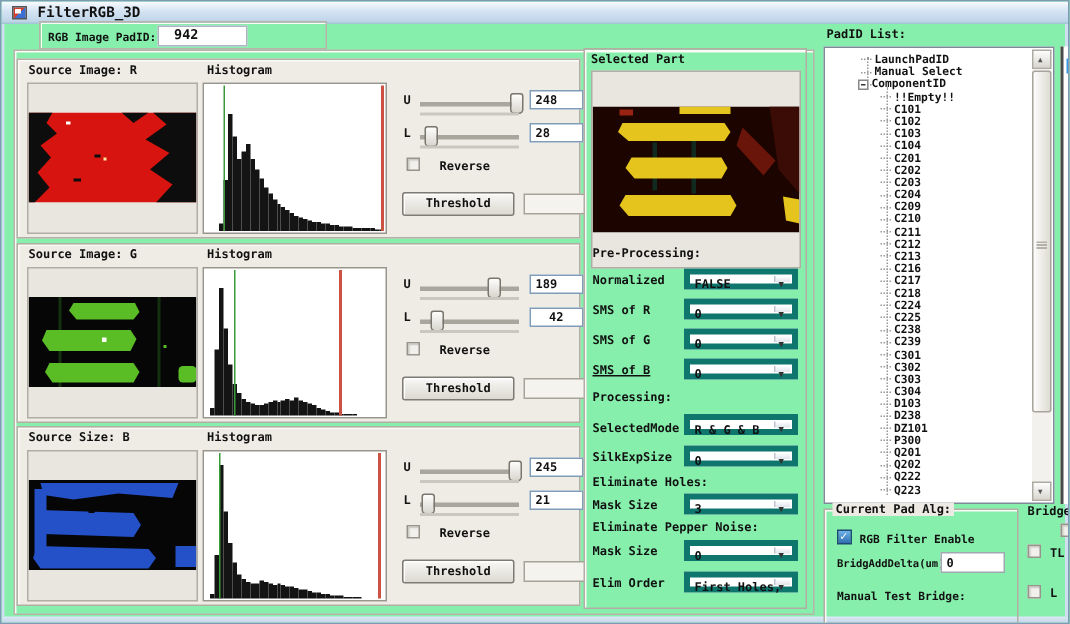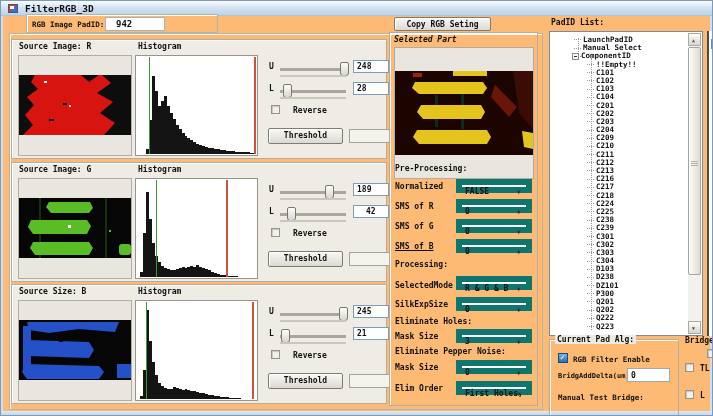--- a/index.html
+++ b/index.html
@@ -1,17 +1,17 @@
 <!DOCTYPE html>
 <html><head>
 <meta charset="utf-8">
 <style>
   * { margin:0; padding:0; box-sizing:border-box; }
   body { background:#9ab2c8; }
-  .win { position:relative; width:713px; height:416px; background:#fdba74;
+  .win { position:relative; width:713px; height:416px; background:#86efac;
          font-family:"DejaVu Sans Mono", monospace; font-weight:bold; color:#111;
          overflow:hidden; border:1px solid #7f9ab5; }
   .lbl { position:absolute; font-size:8px; white-space:nowrap; }
 
   
   .titlebar { position:absolute; left:0; top:0; width:713px; height:15px;
     background:linear-gradient(#f8fbfe,#d5e4f3 45%,#bdd3e8); border-bottom:1px solid #aac3dc; }
   .app-icon { position:absolute; left:7px; top:3px; width:10px; height:9px;
     background:linear-gradient(135deg,#d43c2e 50%,#3c6fd4 50%); border:1px solid #555; }
   .app-icon::after { content:""; position:absolute; left:1px; top:1px; width:4px; height:3px; background:#fff; }
@@ -56,21 +56,21 @@
     border-radius:2px; box-shadow:inset 1px 1px 0 #fff; text-align:center; font-size:8px; padding-top:2px; }
   .aux-box { position:absolute; left:337px; top:89px; width:42px; height:14px;
     background:#f5f3ee; border:1px solid #a5a299; }
 
   
   .mid-group { position:absolute; left:388px; top:31px; width:149px; height:374px;
     border:1px solid #b2aea4; box-shadow:inset 1px 1px 0 #fbfaf7; }
   .sel-frame { position:absolute; left:4px; top:14px; width:140px; height:132px;
     background:#e9e6df; border:1px solid #b0ada4; overflow:hidden; }
   .sel-frame svg { position:absolute; left:0; top:23px; width:138px; height:84px; }
-  .combo { position:absolute; left:66px; width:76px; height:14px; background:#fff; border:6px solid #0f766e; }
+  .combo { position:absolute; left:66px; width:76px; height:14px; background:#fff; border:4px solid #0f766e; }
   .combo .cval { position:absolute; left:3px; top:2px; font-size:8px; white-space:nowrap; }
   .combo .carrow { position:absolute; right:1px; top:1px; bottom:1px; width:11px;
     background:linear-gradient(#fefefe,#dfe5ec); border-left:1px solid #bcc3cd; }
   .combo .carrow::after { content:"▼"; position:absolute; left:2px; top:2px; font-size:6px; color:#333; }
 
   
   .tree-box { position:absolute; left:548px; top:30px; width:154px; height:305px;
     background:#fff; border:1px solid #7f8a99; overflow:hidden; }
   .tree-rows { position:absolute; left:0; top:4px; right:15px; bottom:0; overflow:hidden; }
   .trow { height:8.2px; line-height:8.3px; font-size:7.5px; white-space:nowrap; }
@@ -348,24 +348,23 @@
     <div class="track" style="left:268px;top:50px;">
       <div class="thumb" style="left: calc(8.2% - 4px);"></div>
     </div>
     <div class="valbox" style="left:341px;top:42px;">21</div>
     <div class="cb" style="left:259px;top:65px;"></div>
     <div class="lbl" style="left:281px;top:66px;">Reverse</div>
     <div class="btn" style="left:256px;top:88px;width:75px;height:16px;">Threshold</div>
     <div class="aux-box"></div>
   </div>
 
-  <div class="btn" style="left:393px;top:16px;width:97px;height:14px;">Copy RGB Seting</div>
 
   <div class="mid-group">
-    <div class="lbl" style="left:4px;top:2px;font-style:italic;">Selected Part</div>
+    <div class="lbl" style="left:4px;top:2px;">Selected Part</div>
     <div class="sel-frame">
       <svg viewBox="0 0 138 84" preserveAspectRatio="none">
         <rect width="138" height="84" fill="#1c0401"></rect>
         <path d="M118,0 L138,0 L138,58 L124,42 Z" fill="#3a0c05"></path>
         <rect x="18" y="2" width="9" height="4" fill="#992211"></rect>
         <rect x="58" y="0" width="34" height="5" fill="#e5c51d"></rect>
         <rect x="40" y="24" width="3" height="32" fill="#0d3a2e" opacity="0.7"></rect>
         <rect x="66" y="22" width="3" height="36" fill="#0d3a2e" opacity="0.7"></rect>
         <path d="M100,14 L122,36 L114,46 L96,26 Z" fill="#6a1509"></path>
         <path d="M20,11 L88,11 L92,17 L88,23 L24,23 L17,17 Z" fill="#e5c51d"></path>

